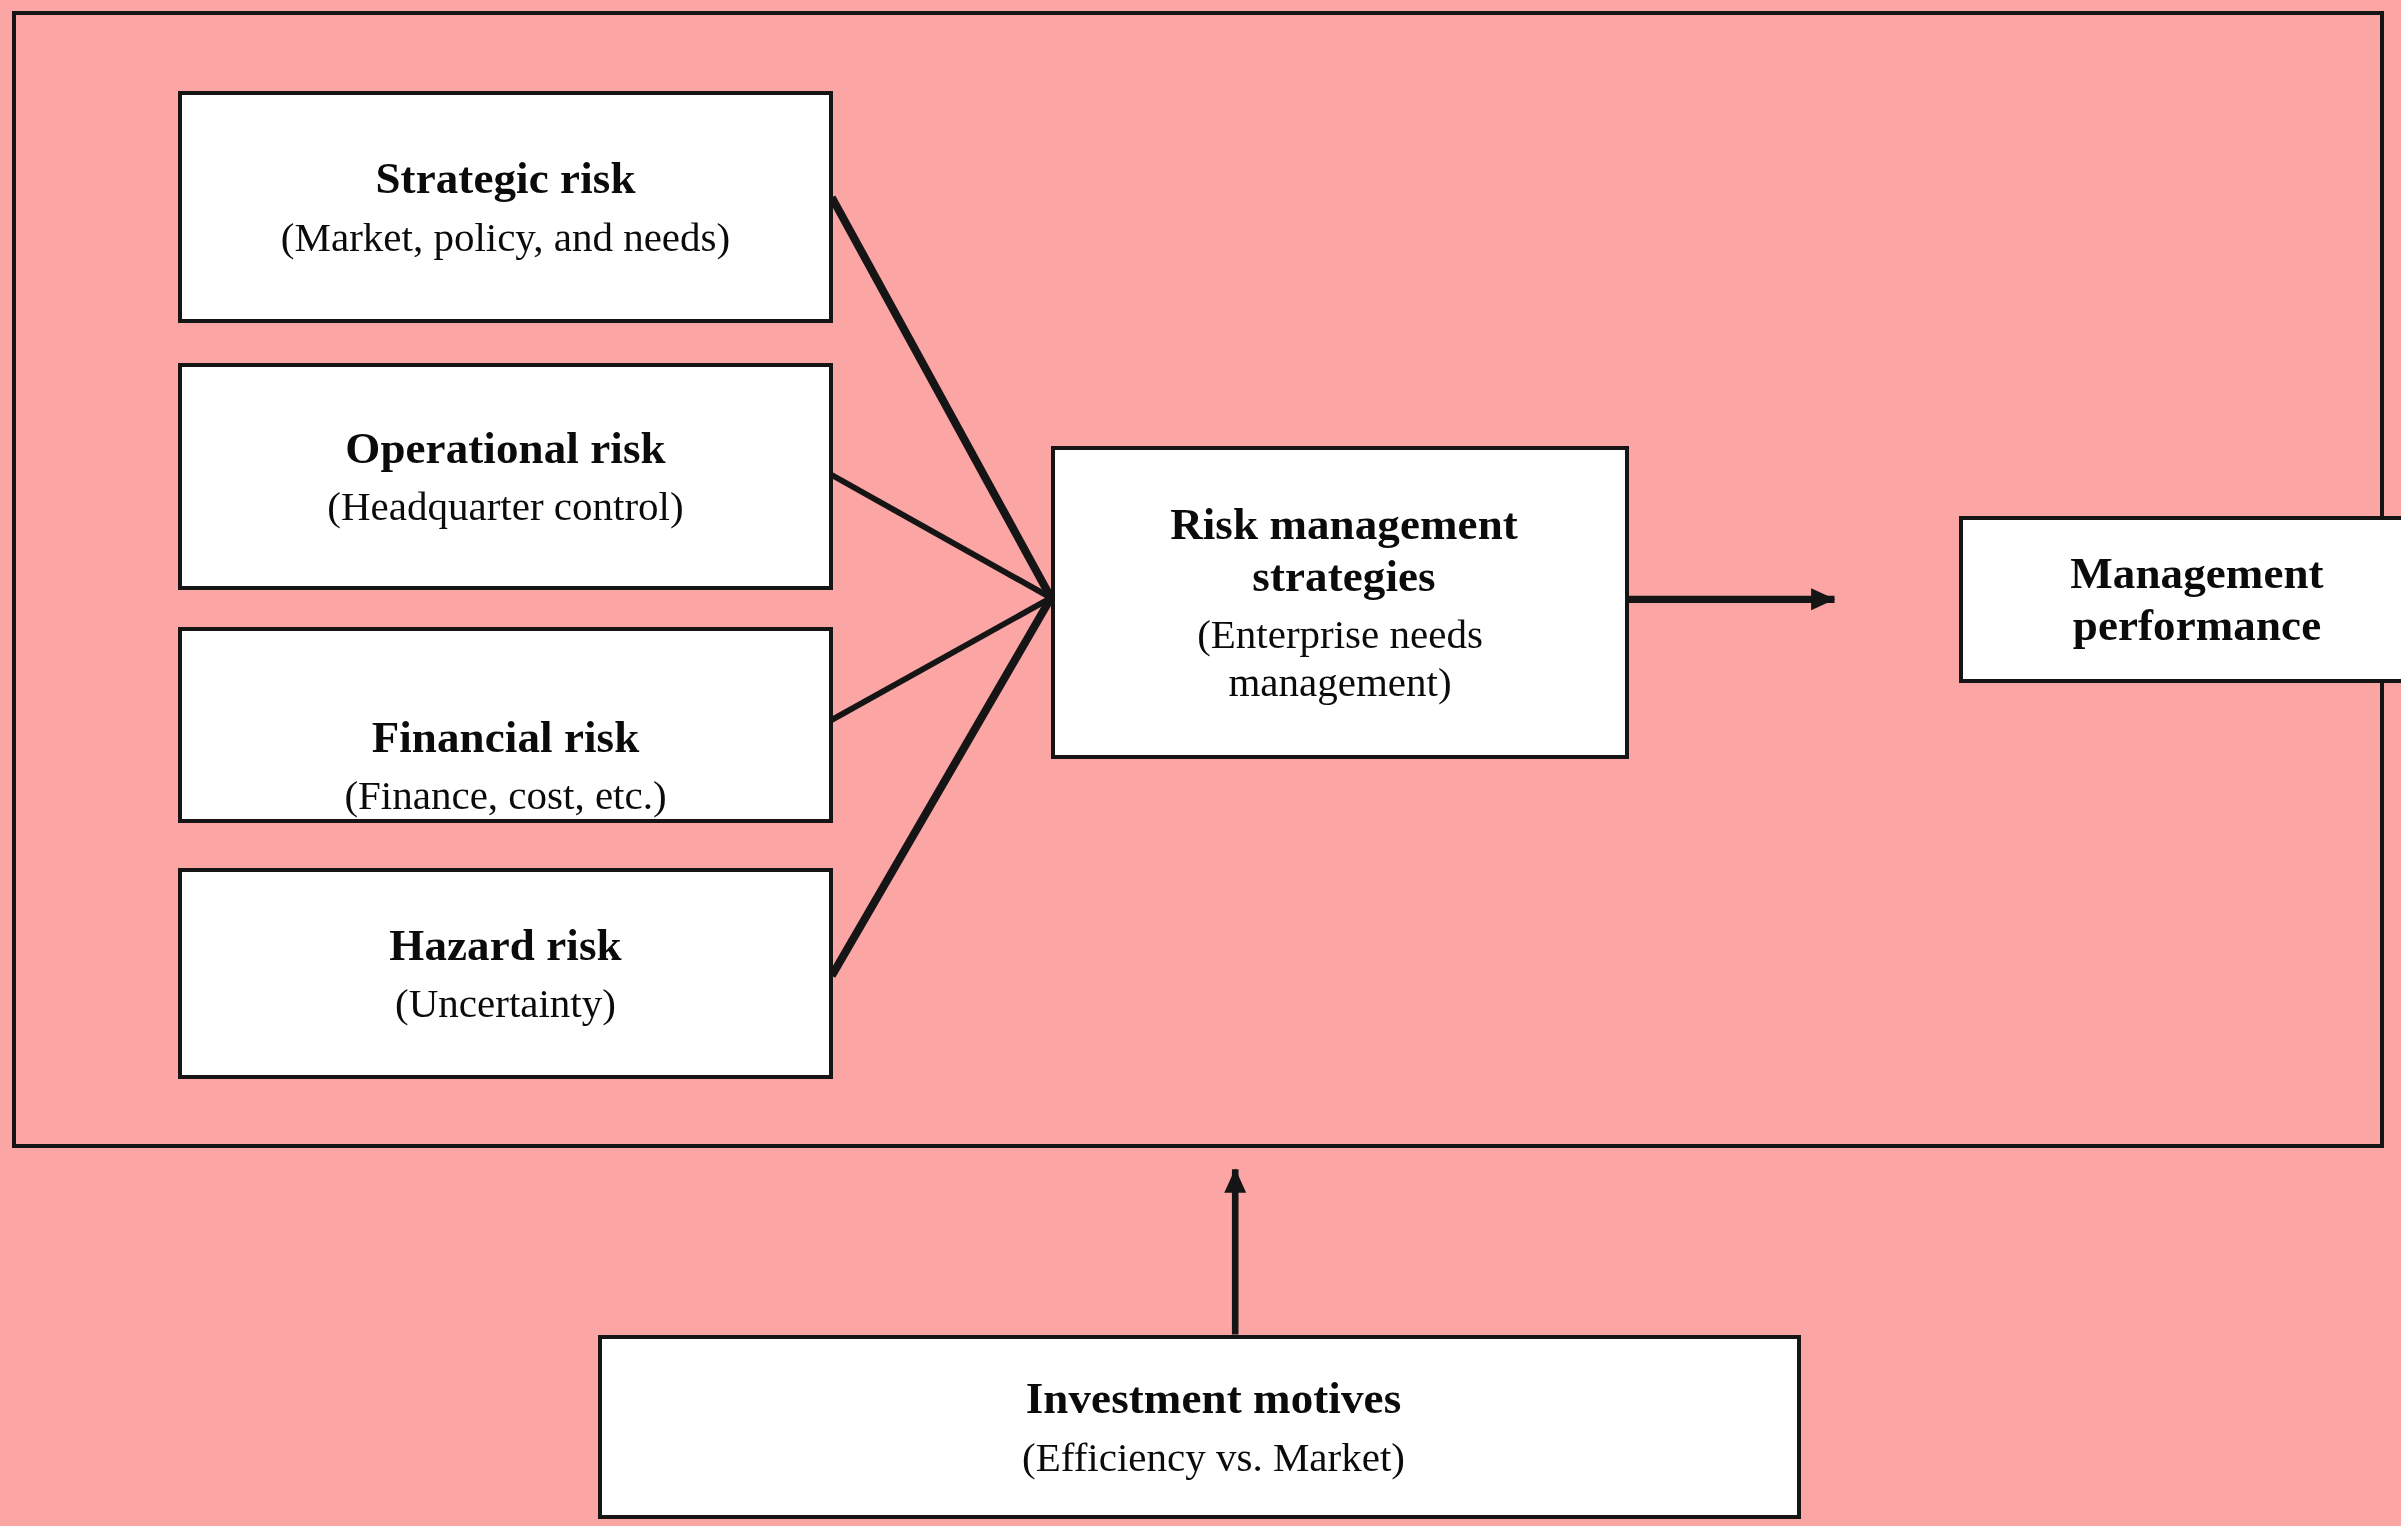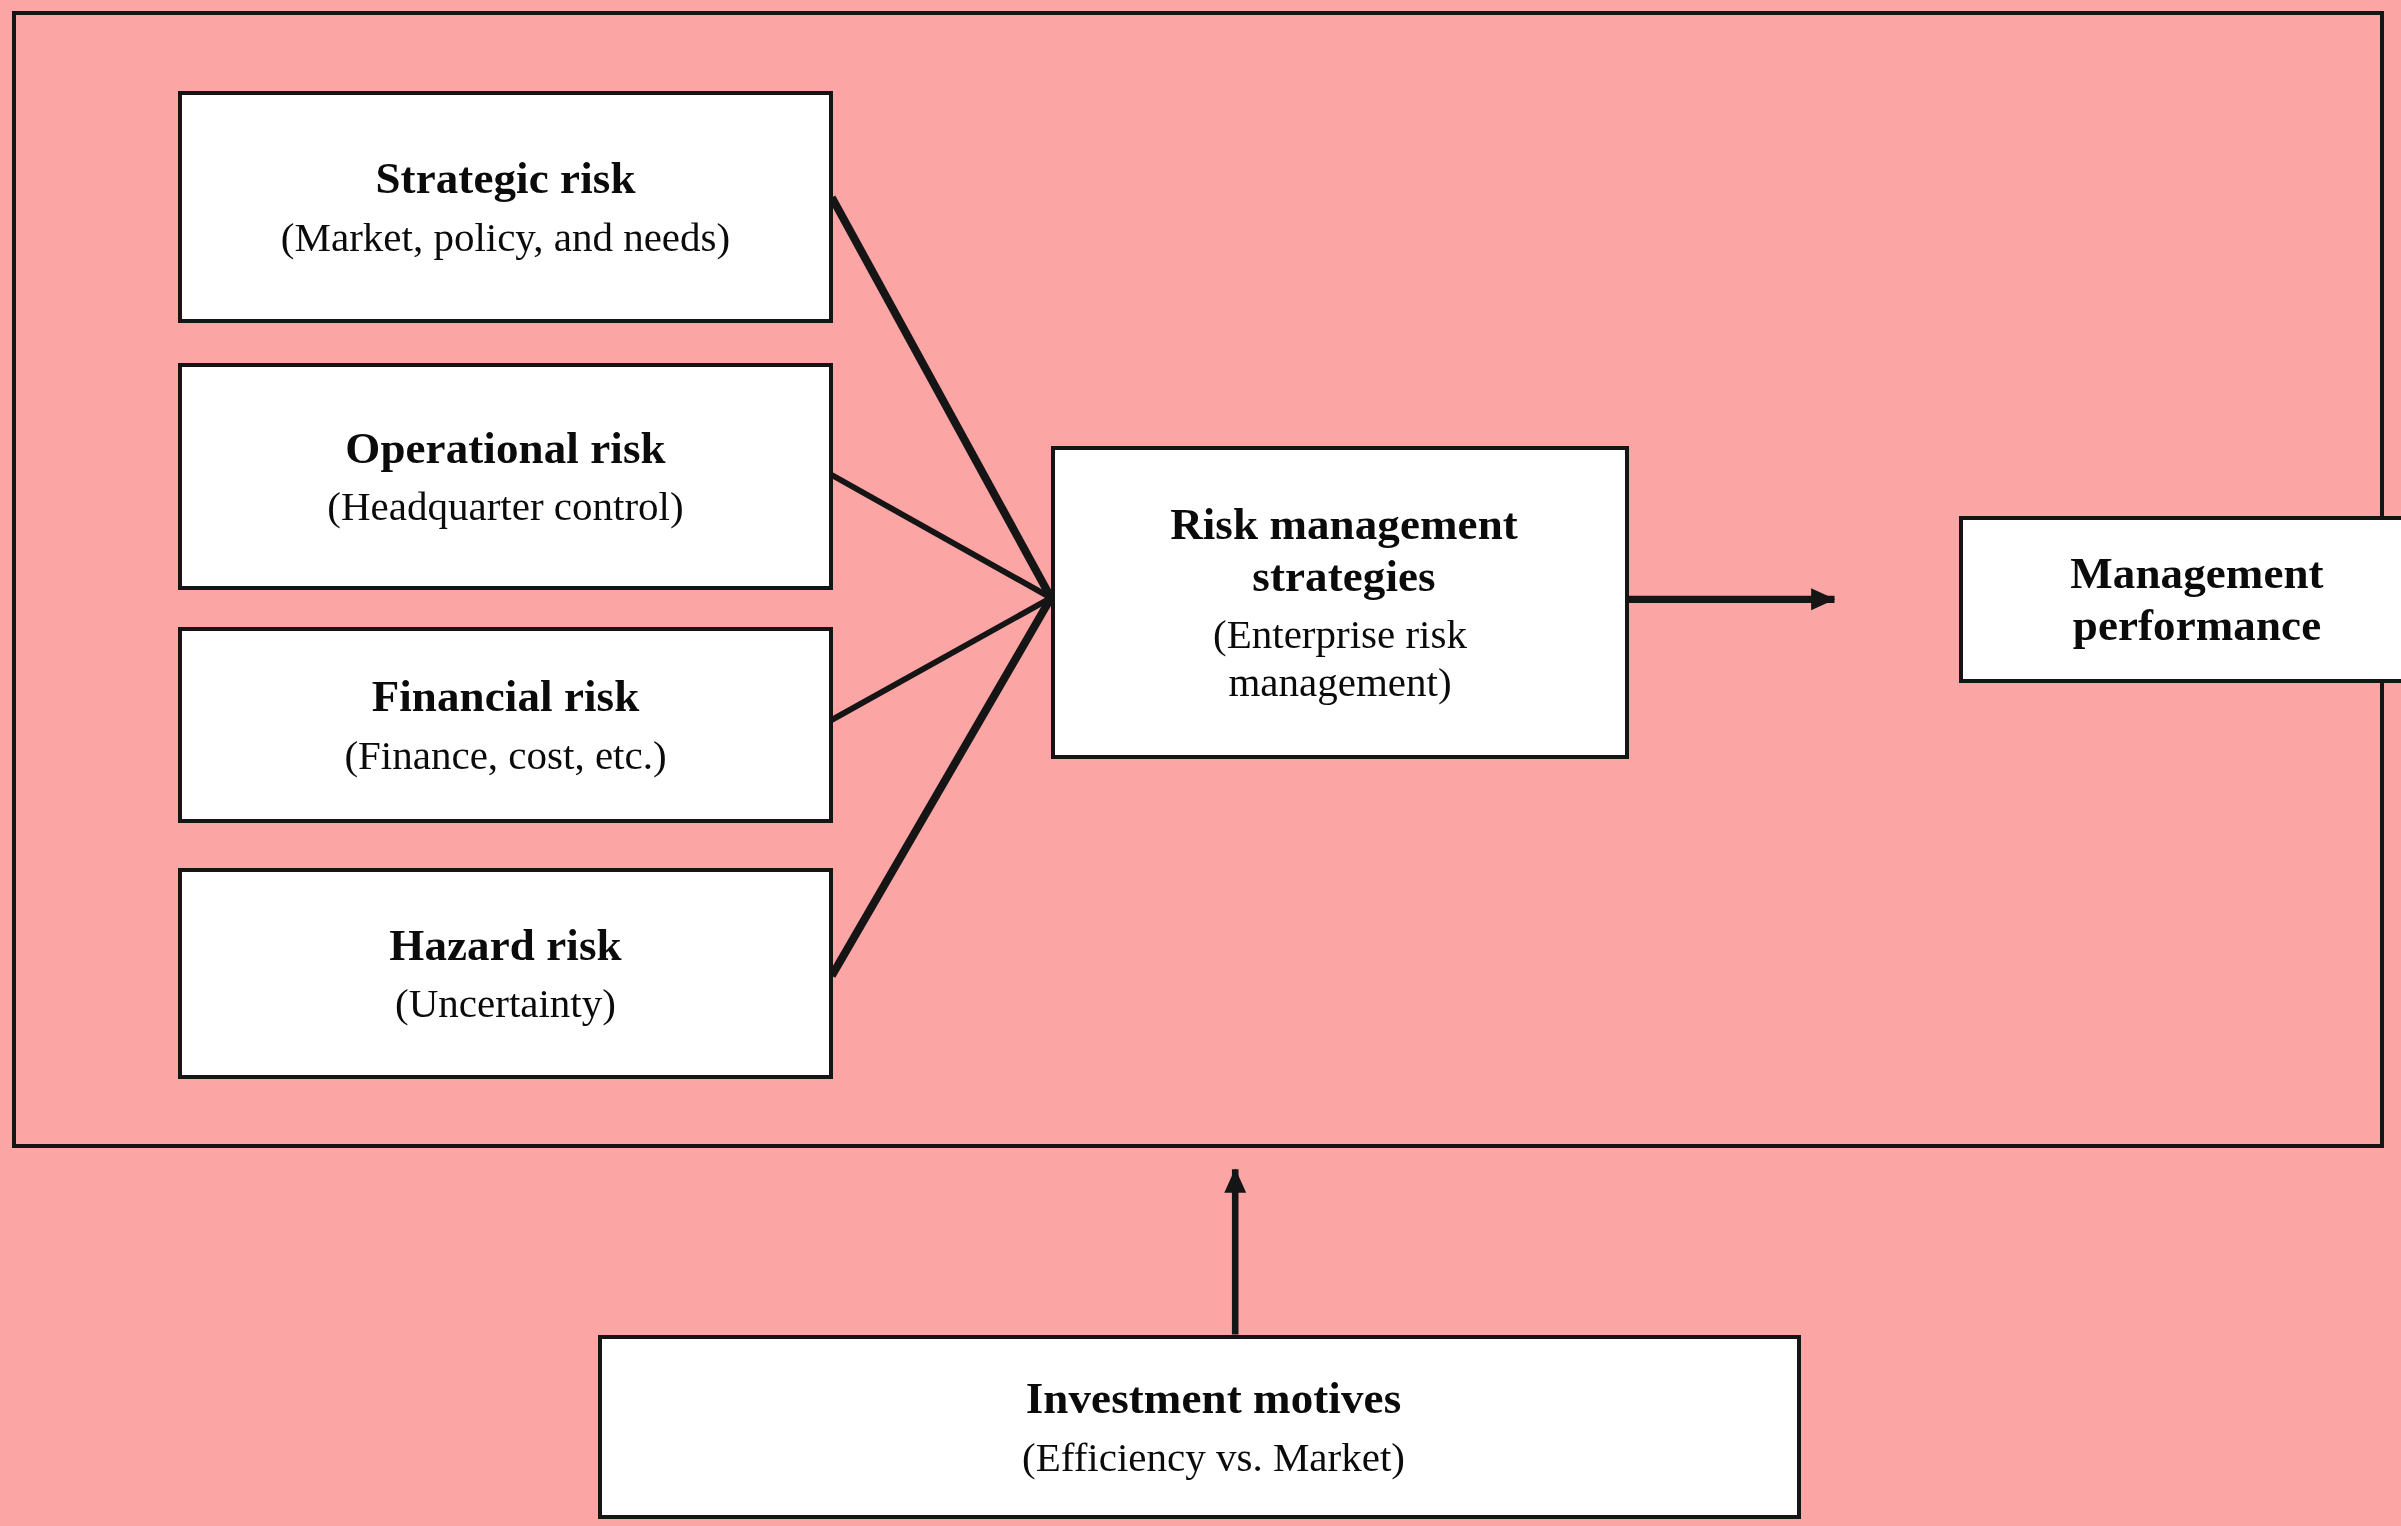--- a/index.html
+++ b/index.html
@@ -92,34 +92,34 @@
   <div class="node" style="left:178px; top:91px; width:655px; height:232px;">
     <div class="title">Strategic risk</div>
     <div class="sub">(Market, policy, and needs)</div>
   </div>
 
   <div class="node" style="left:178px; top:363px; width:655px; height:227px;">
     <div class="title">Operational risk</div>
     <div class="sub">(Headquarter control)</div>
   </div>
 
-  <div class="node" style="left:178px; top:627px; width:655px; height:196px;">
+  <div class="node" style="left:178px; top:627px; width:655px; height:196px;justify-content:flex-end;">
     <div class="title">Financial risk</div>
     <div class="sub">(Finance, cost, etc.)</div>
   </div>
 
   <div class="node" style="left:178px; top:868px; width:655px; height:211px;">
     <div class="title">Hazard risk</div>
     <div class="sub">(Uncertainty)</div>
   </div>
 
   <div class="node stacked" style="left:1051px; top:446px; width:578px; height:313px;">
     <div class="title">Risk management</div>
     <div class="title">strategies</div>
-    <div class="sub">(Enterprise risk</div>
+    <div class="sub">(Enterprise needs</div>
     <div class="sub" style="margin-top:1.5px;">management)</div>
   </div>
 
   <div class="node stacked" style="left:1959px; top:516px; width:468px; height:167px;">
     <div class="title">Management</div>
     <div class="title">performance</div>
   </div>
 
   <div class="node" style="left:598px; top:1335px; width:1203px; height:184px;padding-left:28px;">
     <div class="title">Investment motives</div>

